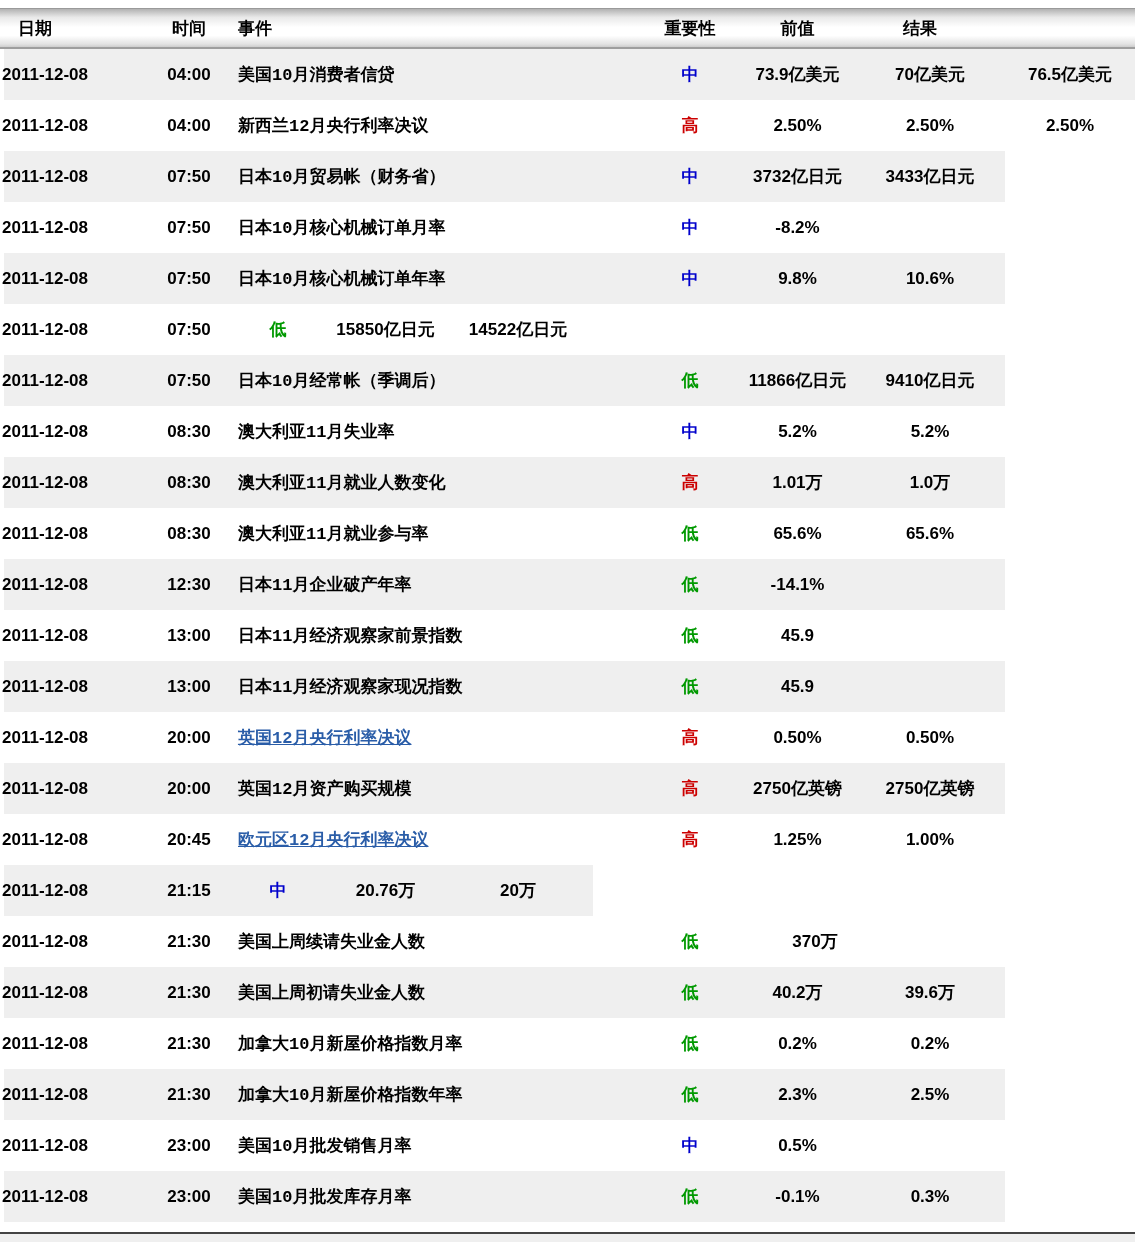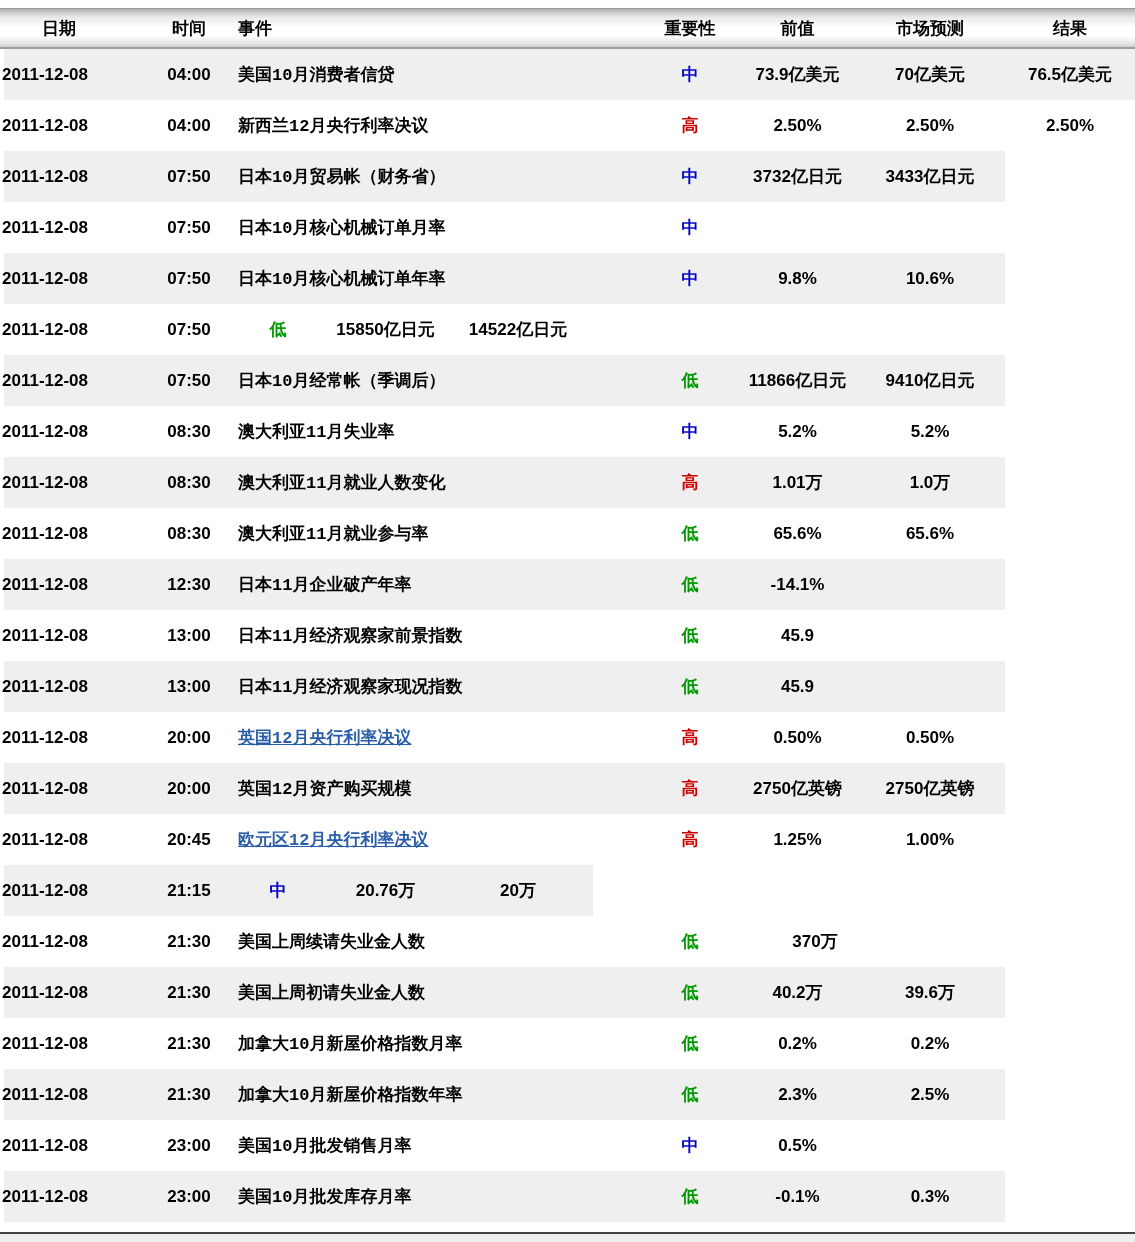--- a/index.html
+++ b/index.html
@@ -27,21 +27,21 @@
   .rows{display:block;}
   .row{height:51px;display:flex;align-items:stretch;}
   .cell{display:flex;align-items:center;height:100%;box-sizing:border-box;white-space:nowrap;overflow:hidden;}
   .c-date{width:150px;padding-left:2px;}
   .c-time{width:78px;justify-content:center;}
   .c-event{width:412px;padding-left:10px;font-family:Liberation Mono, monospace;}
   .c-imp{width:100px;justify-content:center;}
   .c-prev{width:115px;justify-content:center;}
   .c-fore{width:150px;justify-content:center;}
   .c-res{width:130px;justify-content:center;}
-  .header-row .c-date{padding-left:42px;}
+  .header-row .c-date{padding-left:18px;}
   .row.striped .c-date{background:linear-gradient(to right,#ffffff 4px,var(--stripe) 4px);}
   .row.striped .c-time,
   .row.striped .c-event,
   .row.striped .c-imp,
   .row.striped .c-prev,
   .row.striped .c-fore{background:var(--stripe);}
   .row.striped .c-res.has-result{background:var(--stripe);}
   .imp-high{color:var(--c-high);}
   .imp-mid{color:var(--c-mid);}
   .imp-low{color:var(--c-low);}
@@ -54,21 +54,20 @@
 <body>
 
 <div class="top-gap"></div>
 
 <div class="header-row">
   <div class="cell c-date">日期</div>
   <div class="cell c-time">时间</div>
   <div class="cell c-event">事件</div>
   <div class="cell c-imp">重要性</div>
   <div class="cell c-prev">前值</div>
-  <div class="cell c-fore">市场预测</div>
   <div class="cell c-res">结果</div>
 </div>
 
 <div class="rows" id="table-body">
     <div class="row striped">
       <div class="cell c-date">2011-12-08</div>
       <div class="cell c-time">04:00</div>
       <div class="cell c-event">
         <span>美国10月消费者信贷</span>
       </div>
@@ -99,20 +98,21 @@
       <div class="cell c-fore">3433亿日元</div>
       <div class="cell c-res"></div>
     </div>
     <div class="row">
       <div class="cell c-date">2011-12-08</div>
       <div class="cell c-time">07:50</div>
       <div class="cell c-event">
         <span>日本10月核心机械订单月率</span>
       </div>
       <div class="cell c-imp imp-mid">中</div>
+      <div class="cell c-prev">-8.2%</div>
       <div class="cell c-res"></div>
     </div>
     <div class="row striped">
       <div class="cell c-date">2011-12-08</div>
       <div class="cell c-time">07:50</div>
       <div class="cell c-event">
         <span>日本10月核心机械订单年率</span>
       </div>
       <div class="cell c-imp imp-mid">中</div>
       <div class="cell c-prev">9.8%</div>

